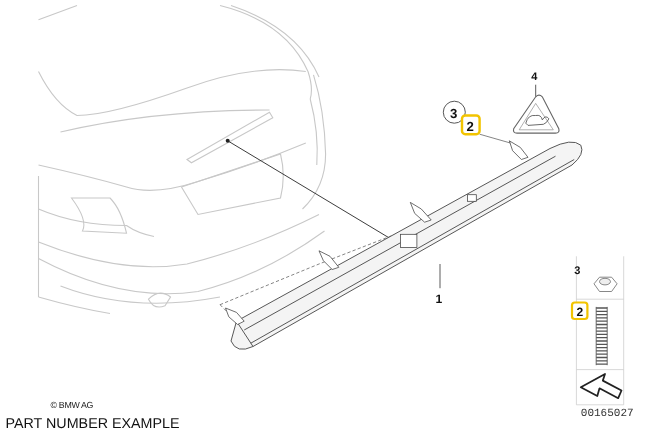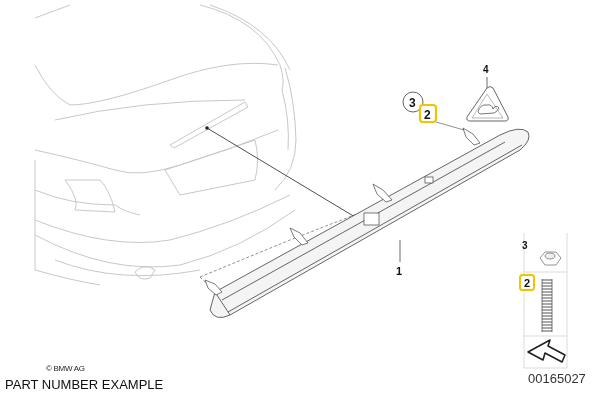--- a/index.html
+++ b/index.html
@@ -1,21 +1,21 @@
 <!DOCTYPE html>
 <html><head>
 <meta charset="utf-8">
 <style>
   html, body { margin:0; padding:0; background:#ffffff; }
   body { width:600px; height:400px; position:relative; overflow:hidden; font-family:"Liberation Sans", sans-serif; }
   .diagram { position:absolute; left:0; top:0; width:600px; height:400px; }
   .callout-text { font-family:"Liberation Sans", sans-serif; font-weight:bold; fill:#111; }
   .copyright { position:absolute; left:46px; top:364px; font-size:8px; font-weight:normal; color:#222; letter-spacing:-0.3px; font-family:"Liberation Sans", sans-serif; }
   .caption { position:absolute; left:5px; top:377px; font-size:13px; color:#111; font-family:"Liberation Sans", sans-serif; }
-  .partnum { position:absolute; left:528px; top:371px; font-size:13px; color:#333; font-family:Liberation Sans, sans-serif; }
+  .partnum { position:absolute; left:528px; top:371px; font-size:10px; color:#333; font-family:Liberation Mono, monospace; }
 </style>
 </head>
 <body>
 
 <svg class="diagram" viewBox="0 0 600 400" xmlns="http://www.w3.org/2000/svg">
 
   <g fill="none" stroke="#c8c8c8" stroke-width="1">
     <path d="M35 18 L70 5"></path>
     <path d="M200 5 Q260 20 280 65 Q285 80 282 90"></path>
     <path d="M210 5 Q270 25 290 70"></path>

